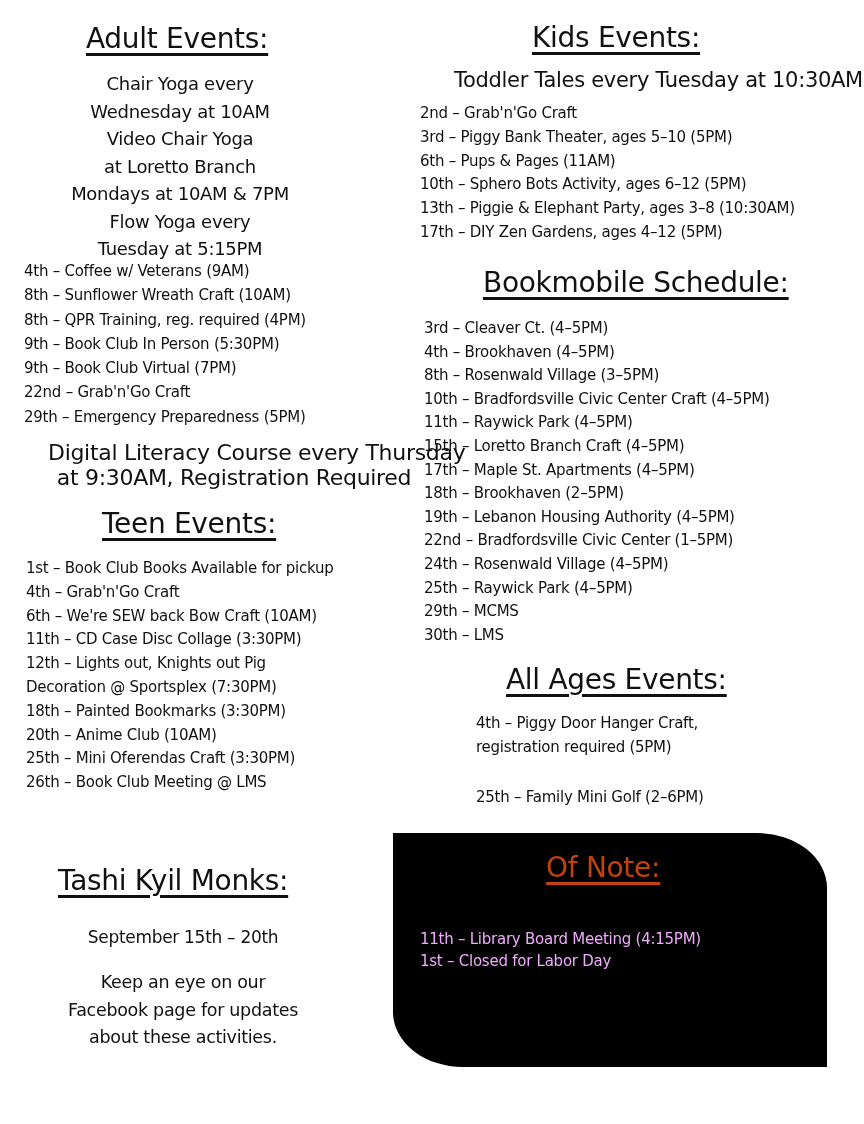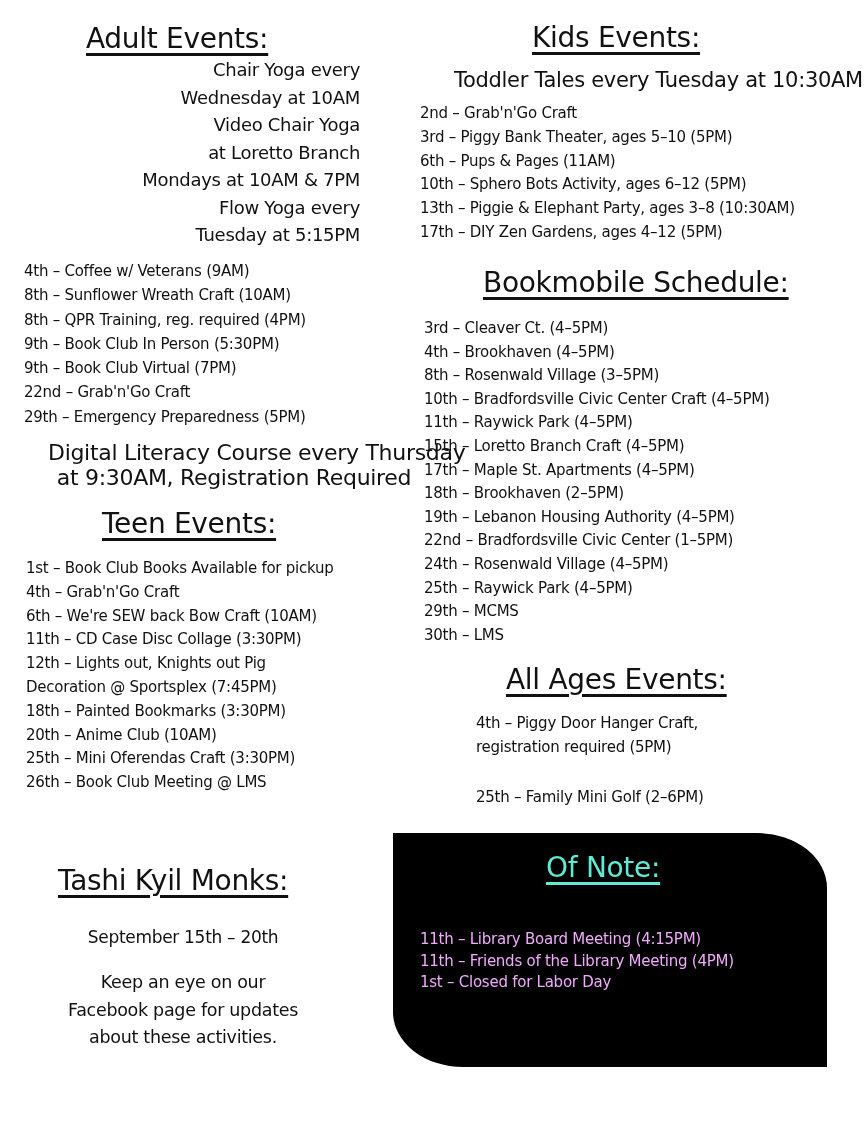--- a/index.html
+++ b/index.html
@@ -38,28 +38,28 @@
     }
     .list li { margin: 0; padding: 0; }
     .note-box {
       position: absolute;
       left: 393px; top: 833px; width: 434px; height: 234px;
       background: #000000;
       border-top-right-radius: 70px 55px;
       border-bottom-left-radius: 70px 55px;
       color: #ffffff;
     }
-    .note-box .h { color: #5eead4; }
+    .note-box .h { color: #c2410c; }
   </style>
 </head>
 <body>
 
 <section>
   <h2 class="h" style="left:86px; top:22px;">Adult Events:</h2>
-  <div class="intro" style="left:0; width:360px; top:56px;text-align:right;">
+  <div class="intro" style="left:0; width:360px; top:70px;">
     <div>Chair Yoga every</div>
     <div>Wednesday at 10AM</div>
     <div>Video Chair Yoga</div>
     <div>at Loretto Branch</div>
     <div>Mondays at 10AM &amp; 7PM</div>
     <div>Flow Yoga every</div>
     <div>Tuesday at 5:15PM</div>
   </div>
   <ul class="list" style="left:24px; top:259px; line-height:24.3px;">
     <li>4th – Coffee w/ Veterans (9AM)</li>
@@ -77,21 +77,21 @@
 </section>
 
 <section>
   <h2 class="h" style="left:102px; top:507px;">Teen Events:</h2>
   <ul class="list" style="left:26px; top:557px; line-height:23.8px;">
     <li>1st – Book Club Books Available for pickup</li>
     <li>4th – Grab'n'Go Craft</li>
     <li>6th – We're SEW back Bow Craft (10AM)</li>
     <li>11th – CD Case Disc Collage (3:30PM)</li>
     <li>12th – Lights out, Knights out Pig</li>
-    <li>Decoration @ Sportsplex (7:45PM)</li>
+    <li>Decoration @ Sportsplex (7:30PM)</li>
     <li>18th – Painted Bookmarks (3:30PM)</li>
     <li>20th – Anime Club (10AM)</li>
     <li>25th – Mini Oferendas Craft (3:30PM)</li>
     <li>26th – Book Club Meeting @ LMS</li>
   </ul>
 </section>
 
 <section>
   <h2 class="h" style="left:58px; top:864px;">Tashi Kyil Monks:</h2>
   <div class="intro" style="left:0; width:366px; top:924px; font-size:17px;">September 15th – 20th</div>
@@ -141,16 +141,15 @@
     <li>4th – Piggy Door Hanger Craft,</li>
     <li>registration required (5PM)</li>
     <li style="margin-top:27px;">25th – Family Mini Golf (2–6PM)</li>
   </ul>
 </section>
 
 <section class="note-box">
   <h2 class="h" style="left:153px; top:18px;">Of Note:</h2>
   <ul class="list" style="left:27px; top:96px; line-height:21.5px; color:#f0abfc;">
     <li>11th – Library Board Meeting (4:15PM)</li>
-    <li>11th – Friends of the Library Meeting (4PM)</li>
     <li>1st – Closed for Labor Day</li>
   </ul>
 </section>
 
 </body></html>

